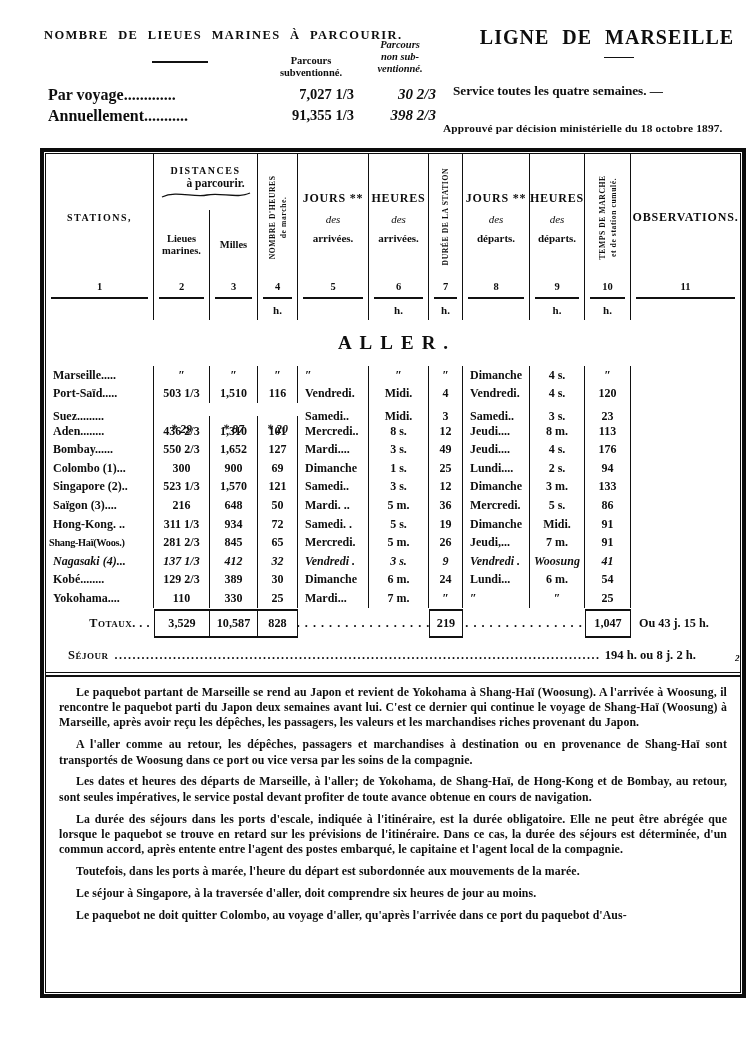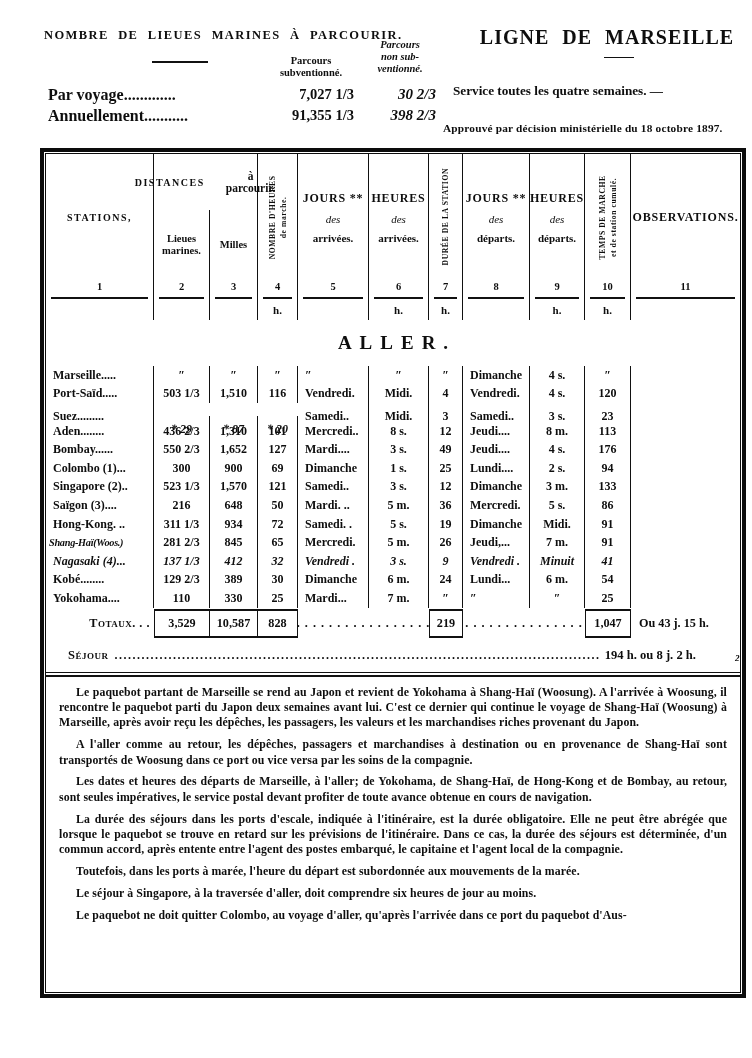--- a/index.html
+++ b/index.html
@@ -28,21 +28,21 @@
            border:4px solid #0c0c0c; padding:1px; }
   .frame-inner { border:1px solid #0c0c0c; height:100%; display:flex; flex-direction:column; overflow:hidden; }
 
   
   .thead { display:grid; grid-template-columns:var(--cols); grid-template-rows:56px 1fr 20px 20px;
            height:166px; flex:none; }
   .hcell,.ncell,.ucell { border-right:1px solid #111; display:flex; align-items:center; justify-content:center;
            text-align:center; position:relative; }
   .nbr { border-right:none !important; }
   .hc-stations { font-weight:bold; font-size:10px; letter-spacing:1.5px; }
-  .dist-top { flex-direction:row; justify-content:center; gap:1px; }
+  .dist-top { flex-direction:column; justify-content:center; gap:1px; }
   .dist-l1 { font-weight:bold; font-size:10px; letter-spacing:1.5px; }
   .dist-l2 { font-weight:bold; font-size:11.5px;margin-left:20px; }
   .sublbl { font-weight:bold; font-size:10.5px; line-height:1.15; white-space:pre-line; }
   .l1 { font-weight:bold; font-size:12px; letter-spacing:0.8px; }
   .l2 { font-style:italic; font-size:11px; }
   .l3 { font-weight:bold; font-size:11px; }
   .stack { flex-direction:column; justify-content:center; gap:7px; }
   .vwrap { overflow:visible; }
   .vtext { flex:none; width:124px; transform:rotate(-90deg); font-weight:bold; font-size:7.6px;
            letter-spacing:0.6px; line-height:1.5; text-align:center; white-space:pre-line; }
@@ -57,21 +57,21 @@
   
   .tbody { flex:none; }
   .trow { display:grid; grid-template-columns:var(--cols); height:18.6px; align-items:center; }
   .trow > div { border-right:1px solid #111; height:100%; display:flex; align-items:center;
                 justify-content:center; font-size:12px; font-weight:bold; overflow:hidden; }
   .trow > div:last-child { border-right:none; }
   .c-st { justify-content:flex-start !important; padding-left:7px; font-size:12.3px; white-space:nowrap; }
   .c-day { justify-content:flex-start !important; padding-left:7px; font-size:11.6px; white-space:nowrap; }
   .trow.it > div { font-style:italic; }
   .trow.starred .c-num { font-style:italic;margin-top:26px; }
-  .trow.cond .c-st { font-size:10.3px; letter-spacing:-0.3px; padding-left:3px;font-style:italic; }
+  .trow.cond .c-st { font-size:10.3px; letter-spacing:-0.3px; padding-left:3px; }
 
   
   .ttl { display:grid; grid-template-columns:var(--cols); height:31px; align-items:stretch; flex:none; }
   .ttl > div { display:flex; align-items:center; justify-content:center; font-weight:bold; font-size:12.2px; }
   .ttl-label { justify-content:flex-end !important; padding-right:4px; font-variant:small-caps; font-size:13px; letter-spacing:0.5px; }
   .boxed { border-top:2.2px solid #111; border-bottom:2.2px solid #111; border-right:1px solid #111; margin:1px 0; }
   .boxed.first { border-left:1px solid #111; }
   .dots { overflow:hidden; white-space:nowrap; letter-spacing:1px; font-size:12px; }
   .ttl-obs { justify-content:flex-start !important; padding-left:8px; font-size:12.6px; white-space:nowrap; }
 
@@ -346,21 +346,21 @@
 
           <div class="trow it">
             <div class="c-st">Nagasaki (4)...</div>
             <div class="c-num">137 1/3</div>
             <div class="c-num">412</div>
             <div class="c-num">32</div>
             <div class="c-day">Vendredi .</div>
             <div>3 s.</div>
             <div>9</div>
             <div class="c-day">Vendredi .</div>
-            <div>Minuit</div>
+            <div>Woosung</div>
             <div>41</div>
             <div></div>
           </div>
 
           <div class="trow">
             <div class="c-st">Kobé........</div>
             <div class="c-num">129 2/3</div>
             <div class="c-num">389</div>
             <div class="c-num">30</div>
             <div class="c-day">Dimanche</div>

